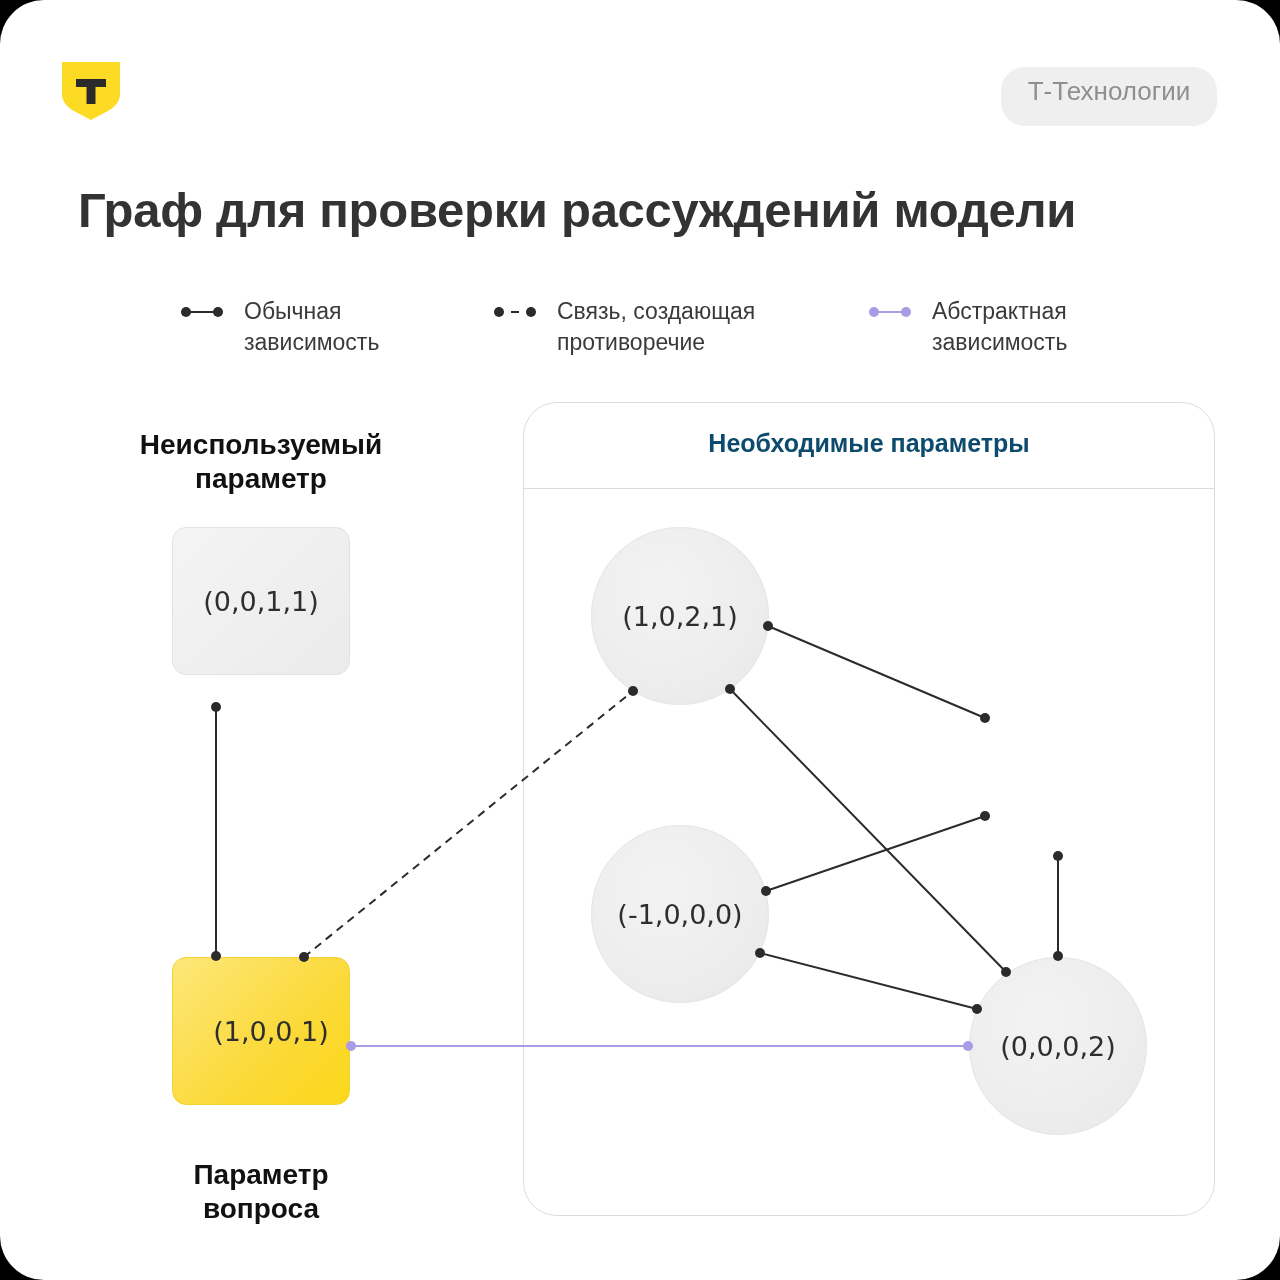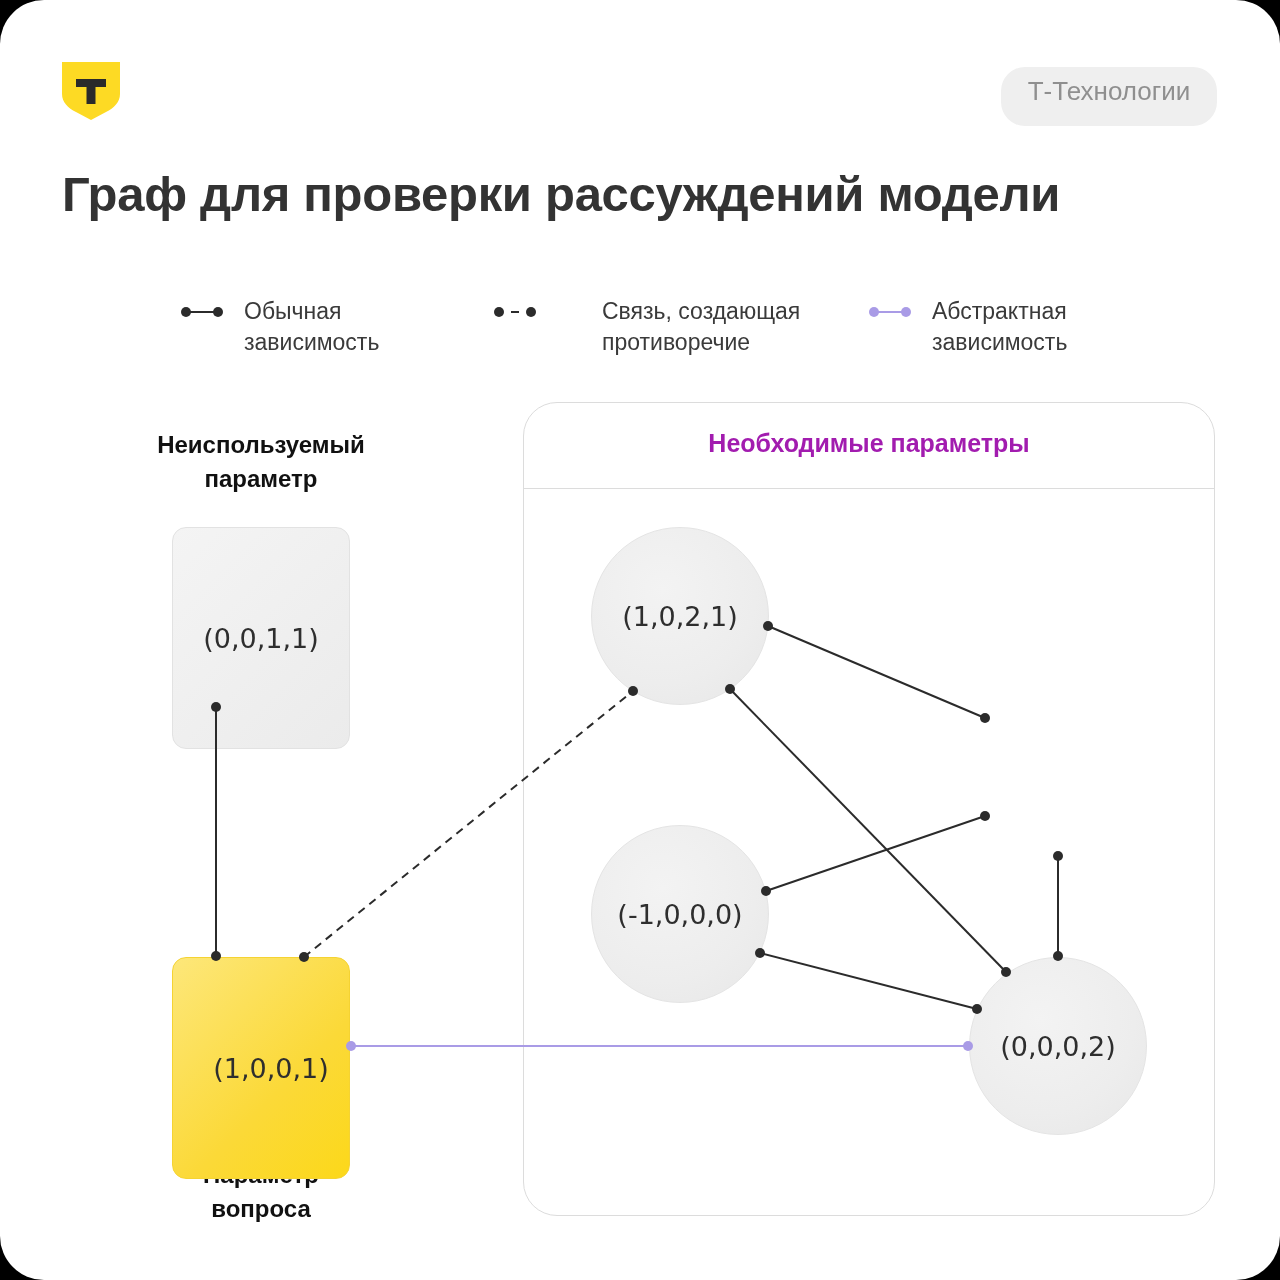--- a/index.html
+++ b/index.html
@@ -11,50 +11,50 @@
       position: absolute; left: 0; top: 0; width: 1280px; height: 1280px;
       background: #ffffff; border-radius: 44px; overflow: hidden;
     }
     .logo { position: absolute; left: 62px; top: 62px; width: 58px; height: 58px; }
     .brand-pill {
       position: absolute; left: 1001px; top: 67px; width: 216px; height: 59px;
       border-radius: 24px; background: #efefef; color: #8f8f8f;
       font-size: 26px; line-height: 48px; text-align: center;
     }
     .title {
-      position: absolute; left: 62px; top: 166px; margin: 0;
+      position: absolute; left: 62px; top: 166px; margin: 16px;
       font-size: 49px; font-weight: bold; color: #333333; letter-spacing: -0.3px;
       white-space: nowrap;
     }
     .legend-item { position: absolute; top: 296px; display: flex; align-items: flex-start; }
     .legend-item svg { margin-top: 8px; margin-right: 20px; flex: none; }
     .legend-text { font-size: 23px; line-height: 31px; color: #3a3a3a; width: 240px; }
     .legend-text span { display: block; }
 
     .panel {
       position: absolute; left: 523px; top: 402px; width: 692px; height: 814px;
       border: 1.5px solid #dcdcdc; border-radius: 34px; box-sizing: border-box;
     }
     .panel-header {
       height: 86px; border-bottom: 1.5px solid #dcdcdc; box-sizing: border-box;
       display: flex; align-items: center; justify-content: center;
-      font-size: 25px; font-weight: bold; color: #a21caf; padding-bottom: 4px;
+      font-size: 25px; font-weight: bold; color: #0c4a6e; padding-bottom: 4px;
     }
     .side-label {
       position: absolute; width: 300px; text-align: center;
-      font-size: 24px; font-weight: bold; color: #111; line-height: 34px;
+      font-size: 28px; font-weight: bold; color: #111; line-height: 34px;
     }
     .side-label span { display: block; }
 
     .node {
       position: absolute; display: flex; align-items: center; justify-content: center;
       font-family: "DejaVu Sans", sans-serif; font-size: 27px; color: #2e2e2e;
       box-sizing: border-box;
     }
-    .node.square { width: 178px; height: 222px; border-radius: 14px; }
+    .node.square { width: 178px; height: 148px; border-radius: 14px; }
     .node.gray-sq {
       background: linear-gradient(135deg, #f4f4f4 0%, #ebebeb 100%);
       border: 1px solid #e2e2e2;
     }
     .node.yellow-sq {
       background: linear-gradient(135deg, #fde77a 0%, #fbd938 60%, #fcd81a 100%);
       border: 1px solid #f5d332;
       padding-left: 20px;
     }
     .node.circle {
@@ -85,21 +85,21 @@
       <circle cx="6" cy="8" r="5" fill="#2b2b2b"></circle>
         <circle cx="38" cy="8" r="5" fill="#2b2b2b"></circle>
     </svg>
     <div class="legend-text">
       <span>Обычная</span>
 
       <span>зависимость</span>
     </div>
   </div>
 
-  <div class="legend-item" style="left:493px;gap:45px;">
+  <div class="legend-item" style="left:493px;">
     <svg width="44" height="16">
       <line x1="18" y1="8" x2="26" y2="8" stroke="#2b2b2b" stroke-width="2"></line>
       <circle cx="6" cy="8" r="5" fill="#2b2b2b"></circle>
         <circle cx="38" cy="8" r="5" fill="#2b2b2b"></circle>
     </svg>
     <div class="legend-text">
       <span>Связь, создающая</span>
       <span>противоречие</span>
     </div>
   </div>

